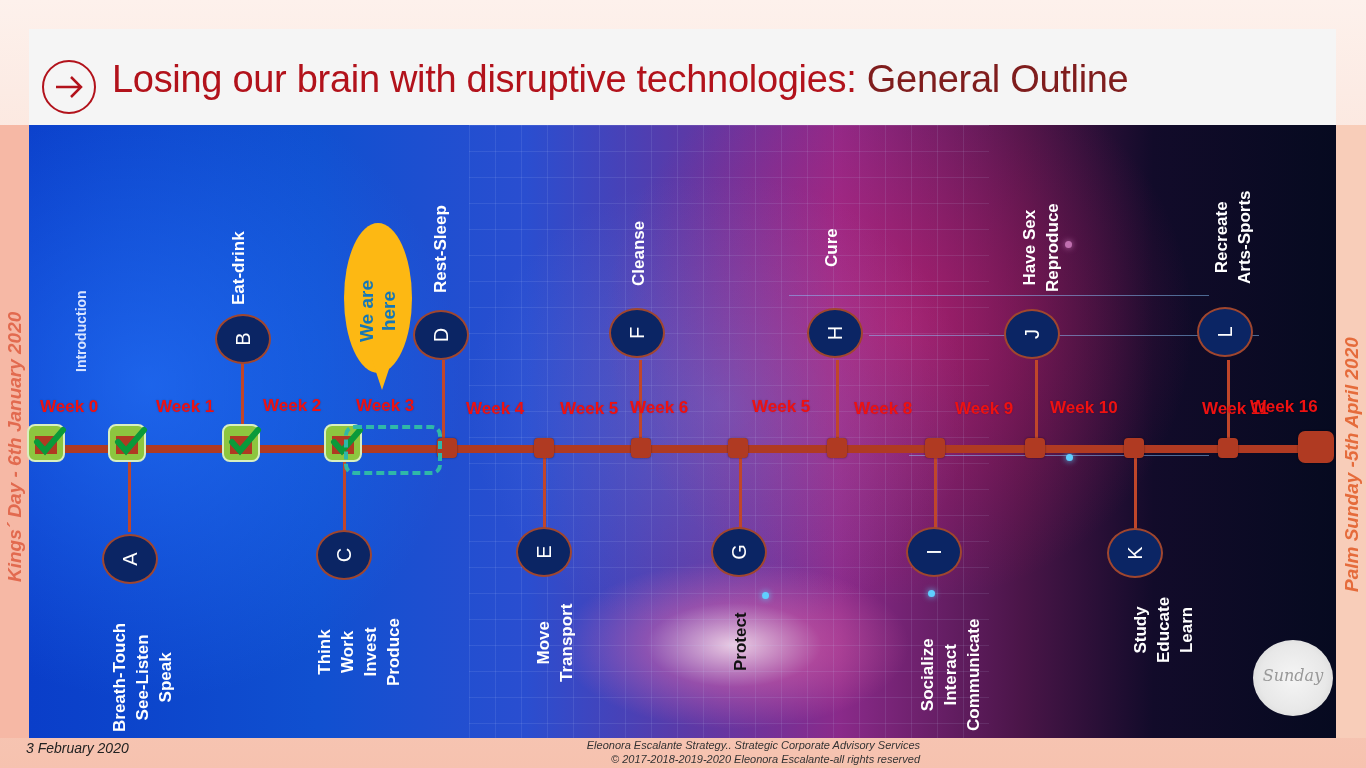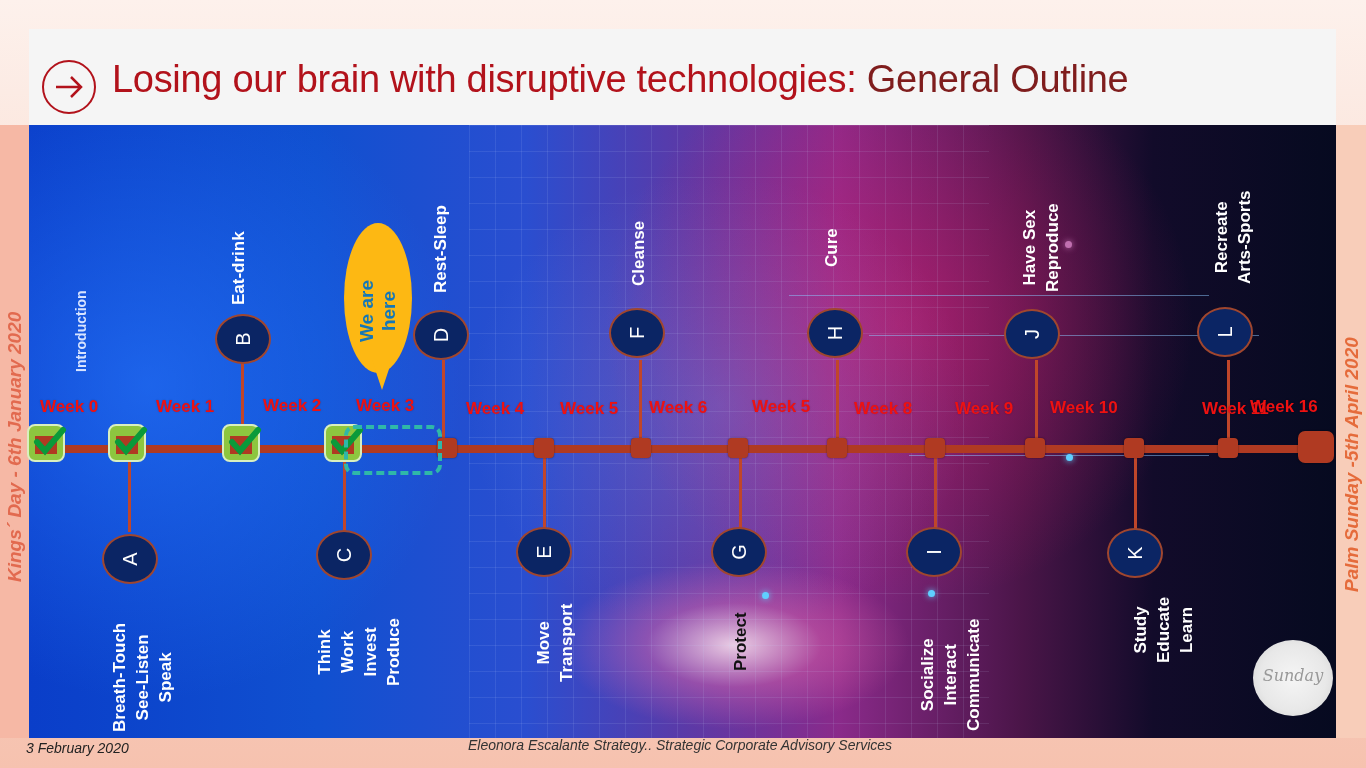--- a/index.html
+++ b/index.html
@@ -40,21 +40,21 @@
   .check{width:38px;height:38px;background:#8dc63f;border-radius:8px;border:2px solid #d9efbf;box-sizing:border-box;}
   .check .inner{position:absolute;left:6px;top:10px;width:22px;height:18px;background:#b03a22;}
   .check svg{position:absolute;left:0;top:-6px;}
   .here-box{left:344px;top:425px;width:98px;height:50px;border:4px dashed #2fb8a8;border-radius:10px;box-sizing:border-box;}
   .bubble{left:344px;top:223px;width:68px;height:150px;background:#fdb813;border-radius:50%;}
   .bubble-tail{left:372px;top:360px;width:0;height:0;border-left:10px solid transparent;border-right:10px solid transparent;border-top:30px solid #fdb813;}
   .bubble-text{color:#1477b8;font-weight:bold;font-size:19px;line-height:22px;white-space:pre;text-align:center;transform-origin:left top;transform:rotate(-90deg);}
   .seal{left:1253px;top:640px;width:80px;height:76px;border-radius:50%;background:radial-gradient(circle,#f5f5f5 0%,#e8e8e8 60%,#cfcfcf 100%);}
   .seal span{position:absolute;left:0;top:26px;width:100%;text-align:center;font-family:"DejaVu Serif",serif;font-style:italic;font-size:16px;color:#999;}
   .footer-date{left:26px;top:740px;font-size:14px;font-style:italic;color:#222;}
-  .footer-copy{left:440px;top:738px;width:480px;font-size:14px;font-style:italic;color:#333;text-align:center;line-height:14px;}
+  .footer-copy{left:440px;top:738px;width:480px;font-size:11px;font-style:italic;color:#333;text-align:right;line-height:14px;}
   .circuit{height:1px;background:rgba(140,200,255,0.5);}
   .dot{width:7px;height:7px;border-radius:50%;background:#5fd0ff;box-shadow:0 0 6px #5fd0ff;}
 </style>
 </head>
 <body>
 
 <div class="abs title-bar"></div>
 <div class="abs title-icon">
   <svg width="34" height="34" viewBox="0 0 34 34">
       <path d="M4 17 H29 M19 7 L29 17 L19 27" stroke="#b2121b" stroke-width="2.5" fill="none"></path>
@@ -133,21 +133,21 @@
   </div>
 
 <div class="abs here-box"></div>
 
 <div class="abs week" style="left:40px;top:397px;">Week 0</div>
 <div class="abs week" style="left:156px;top:397px;">Week 1</div>
 <div class="abs week" style="left:263px;top:396px;">Week 2</div>
 <div class="abs week" style="left:356px;top:396px;">Week 3</div>
 <div class="abs week" style="left:466px;top:399px;">Week 4</div>
 <div class="abs week" style="left:560px;top:399px;">Week 5</div>
-<div class="abs week" style="left:649px;top:398px;">Week 6</div>
+<div class="abs week" style="left:630px;top:398px;">Week 6</div>
 <div class="abs week" style="left:752px;top:397px;">Week 5</div>
 <div class="abs week" style="left:854px;top:399px;">Week 8</div>
 <div class="abs week" style="left:955px;top:399px;">Week 9</div>
 <div class="abs week" style="left:1050px;top:398px;">Week 10</div>
 <div class="abs week" style="left:1202px;top:399px;">Week 11</div>
 <div class="abs week" style="left:1250px;top:397px;">Week 16</div>
 
 <div class="abs node" style="left:102px;top:534px;">
     <span>A</span>
   </div>
@@ -215,13 +215,14 @@
 <div class="abs bubble-text" style="left:356px;top:342px;">We are
 here</div>
 
 <div class="abs seal">
     <span>Sunday</span>
   </div>
 
 <div class="abs footer-date">3 February 2020</div>
 <div class="abs footer-copy">
   <div>Eleonora Escalante Strategy.. Strategic Corporate Advisory Services</div>
+  <div>© 2017-2018-2019-2020  Eleonora Escalante-all rights reserved</div>
 </div>
 
 </body></html>

